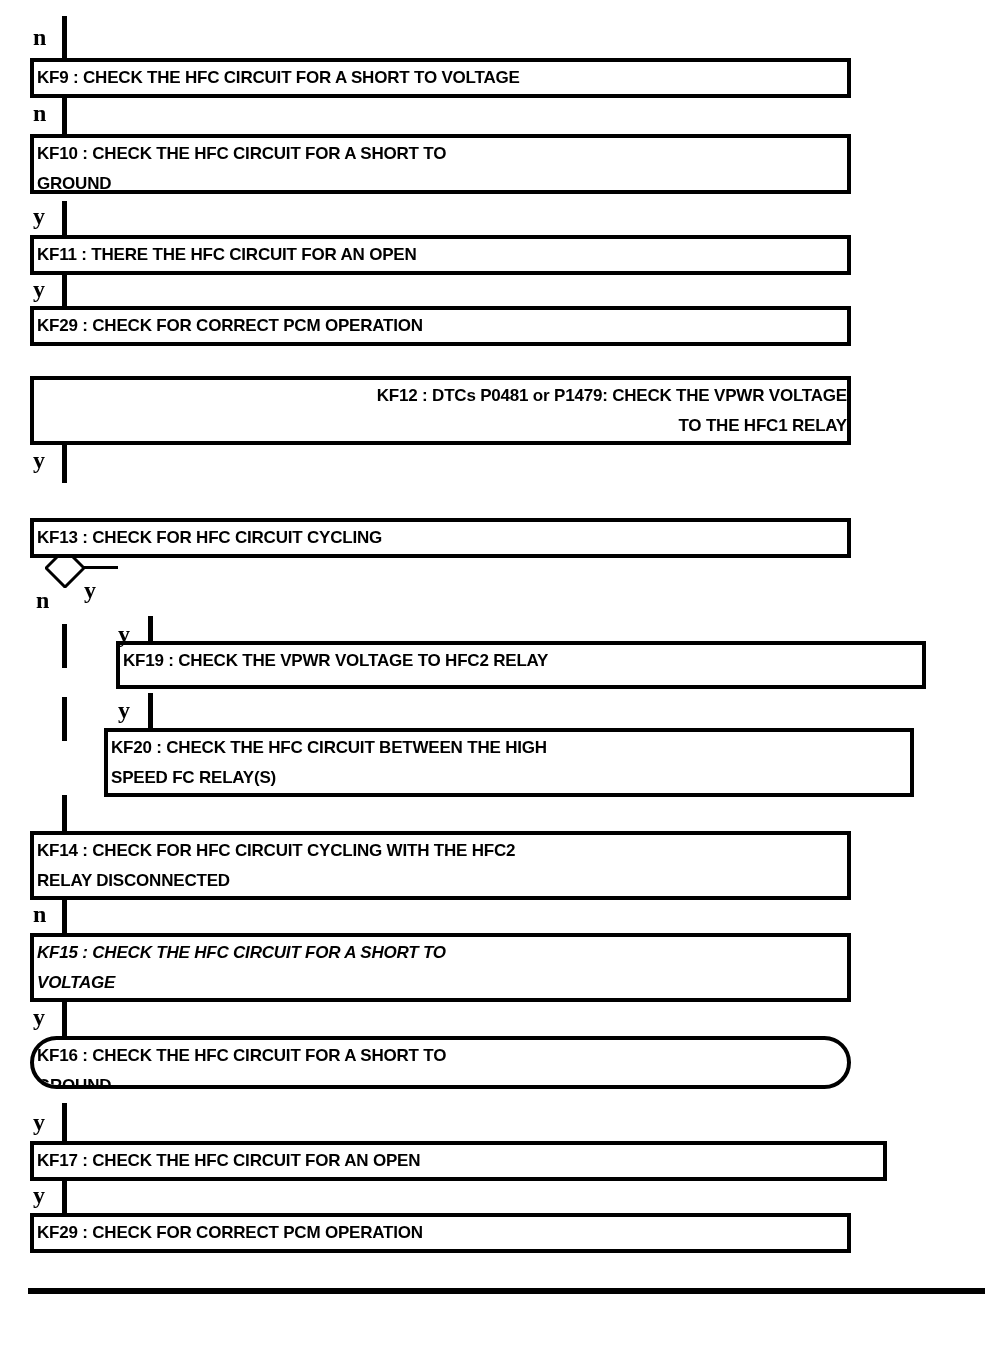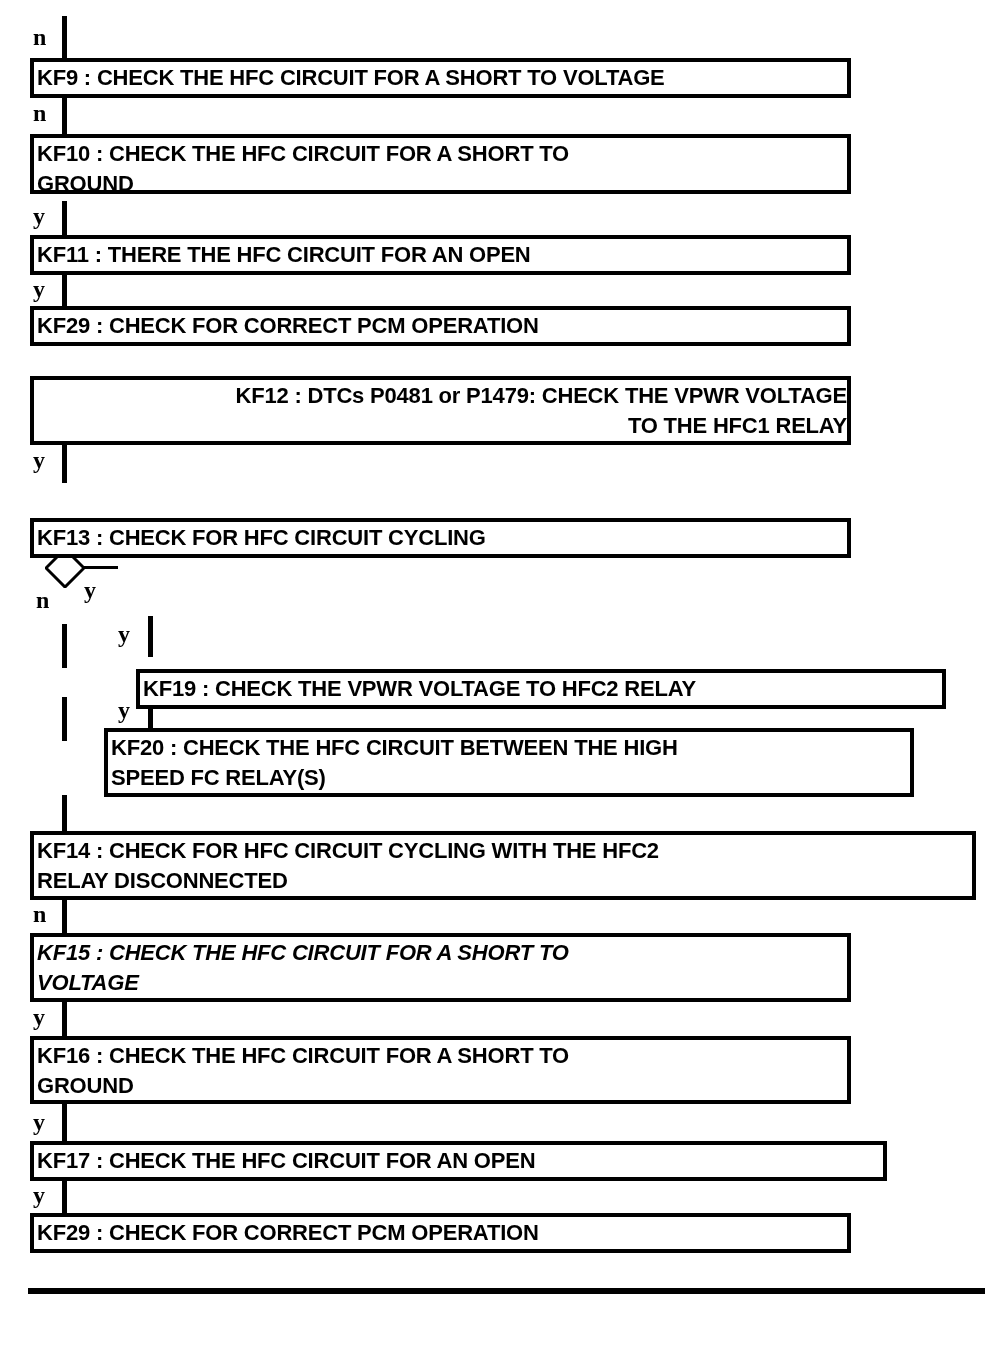--- a/index.html
+++ b/index.html
@@ -17,21 +17,21 @@
     overflow: hidden;
   }
   
   .node {
     position: absolute;
     box-sizing: border-box;
     border: 4px solid #000000;
     background: #ffffff;
     color: #000000;
     font-weight: bold;
-    font-size: 22px;
+    font-size: 17px;
     line-height: 30px;
     letter-spacing: -0.2px;
     padding: 1px 0 0 3px;
     white-space: pre-line;
     text-align: left;
     overflow: hidden;
   }
   
   .stem {
     position: absolute;
@@ -92,28 +92,28 @@
       </svg></div>
     <div class="hconn" style="left: 83px; top: 566px; width: 35px;"></div>
     <div class="node" style="left: 30px; top: 58px; width: 821px; height: 40px;">KF9 : CHECK THE HFC CIRCUIT FOR A SHORT TO VOLTAGE</div>
     <div class="node" style="left: 30px; top: 134px; width: 821px; height: 60px;">KF10 : CHECK THE HFC CIRCUIT FOR A SHORT TO
 GROUND</div>
     <div class="node" style="left: 30px; top: 235px; width: 821px; height: 40px;">KF11 : THERE THE HFC CIRCUIT FOR AN OPEN</div>
     <div class="node" style="left: 30px; top: 306px; width: 821px; height: 40px;">KF29 : CHECK FOR CORRECT PCM OPERATION</div>
     <div class="node" style="left: 30px; top: 376px; width: 821px; height: 69px; text-align: right;">KF12 : DTCs P0481 or P1479: CHECK THE VPWR VOLTAGE
 TO THE HFC1 RELAY</div>
     <div class="node" style="left: 30px; top: 481px; width: 821px; height: 40px; margin-top: 37px;">KF13 : CHECK FOR HFC CIRCUIT CYCLING</div>
-    <div class="node node-indent" style="left: 116px; top: 669px; width: 810px; height: 40px; margin-left: 20px;">KF19 : CHECK THE VPWR VOLTAGE TO HFC2 RELAY</div>
+    <div class="node node-indent" style="left: 116px; top: 641px; width: 810px; height: 48px;">KF19 : CHECK THE VPWR VOLTAGE TO HFC2 RELAY</div>
     <div class="node node-indent" style="left: 104px; top: 728px; width: 810px; height: 69px;">KF20 : CHECK THE HFC CIRCUIT BETWEEN THE HIGH
 SPEED FC RELAY(S)</div>
-    <div class="node" style="left: 30px; top: 831px; width: 946px; height: 69px;">KF14 : CHECK FOR HFC CIRCUIT CYCLING WITH THE HFC2
+    <div class="node" style="left: 30px; top: 831px; width: 821px; height: 69px;">KF14 : CHECK FOR HFC CIRCUIT CYCLING WITH THE HFC2
 RELAY DISCONNECTED</div>
     <div class="node" style="left: 30px; top: 933px; width: 821px; height: 69px; font-style: italic;">KF15 : CHECK THE HFC CIRCUIT FOR A SHORT TO
 VOLTAGE</div>
-    <div class="node" style="left: 30px; top: 1036px; width: 821px; height: 68px;">KF16 : CHECK THE HFC CIRCUIT FOR A SHORT TO
+    <div class="node" style="left: 30px; top: 1036px; width: 821px; height: 53px; border-radius: 27px;">KF16 : CHECK THE HFC CIRCUIT FOR A SHORT TO
 GROUND</div>
     <div class="node" style="left: 30px; top: 1141px; width: 857px; height: 40px;">KF17 : CHECK THE HFC CIRCUIT FOR AN OPEN</div>
     <div class="node" style="left: 30px; top: 1213px; width: 821px; height: 40px;">KF29 : CHECK FOR CORRECT PCM OPERATION</div>
     <div class="blabel" style="left: 33px; top: 25px;">n</div>
     <div class="blabel" style="left: 33px; top: 101px;">n</div>
     <div class="blabel" style="left: 33px; top: 204px;">y</div>
     <div class="blabel" style="left: 33px; top: 277px;">y</div>
     <div class="blabel" style="left: 33px; top: 448px;">y</div>
     <div class="blabel" style="left: 36px; top: 588px;">n</div>
     <div class="blabel" style="left: 84px; top: 578px;">y</div>

